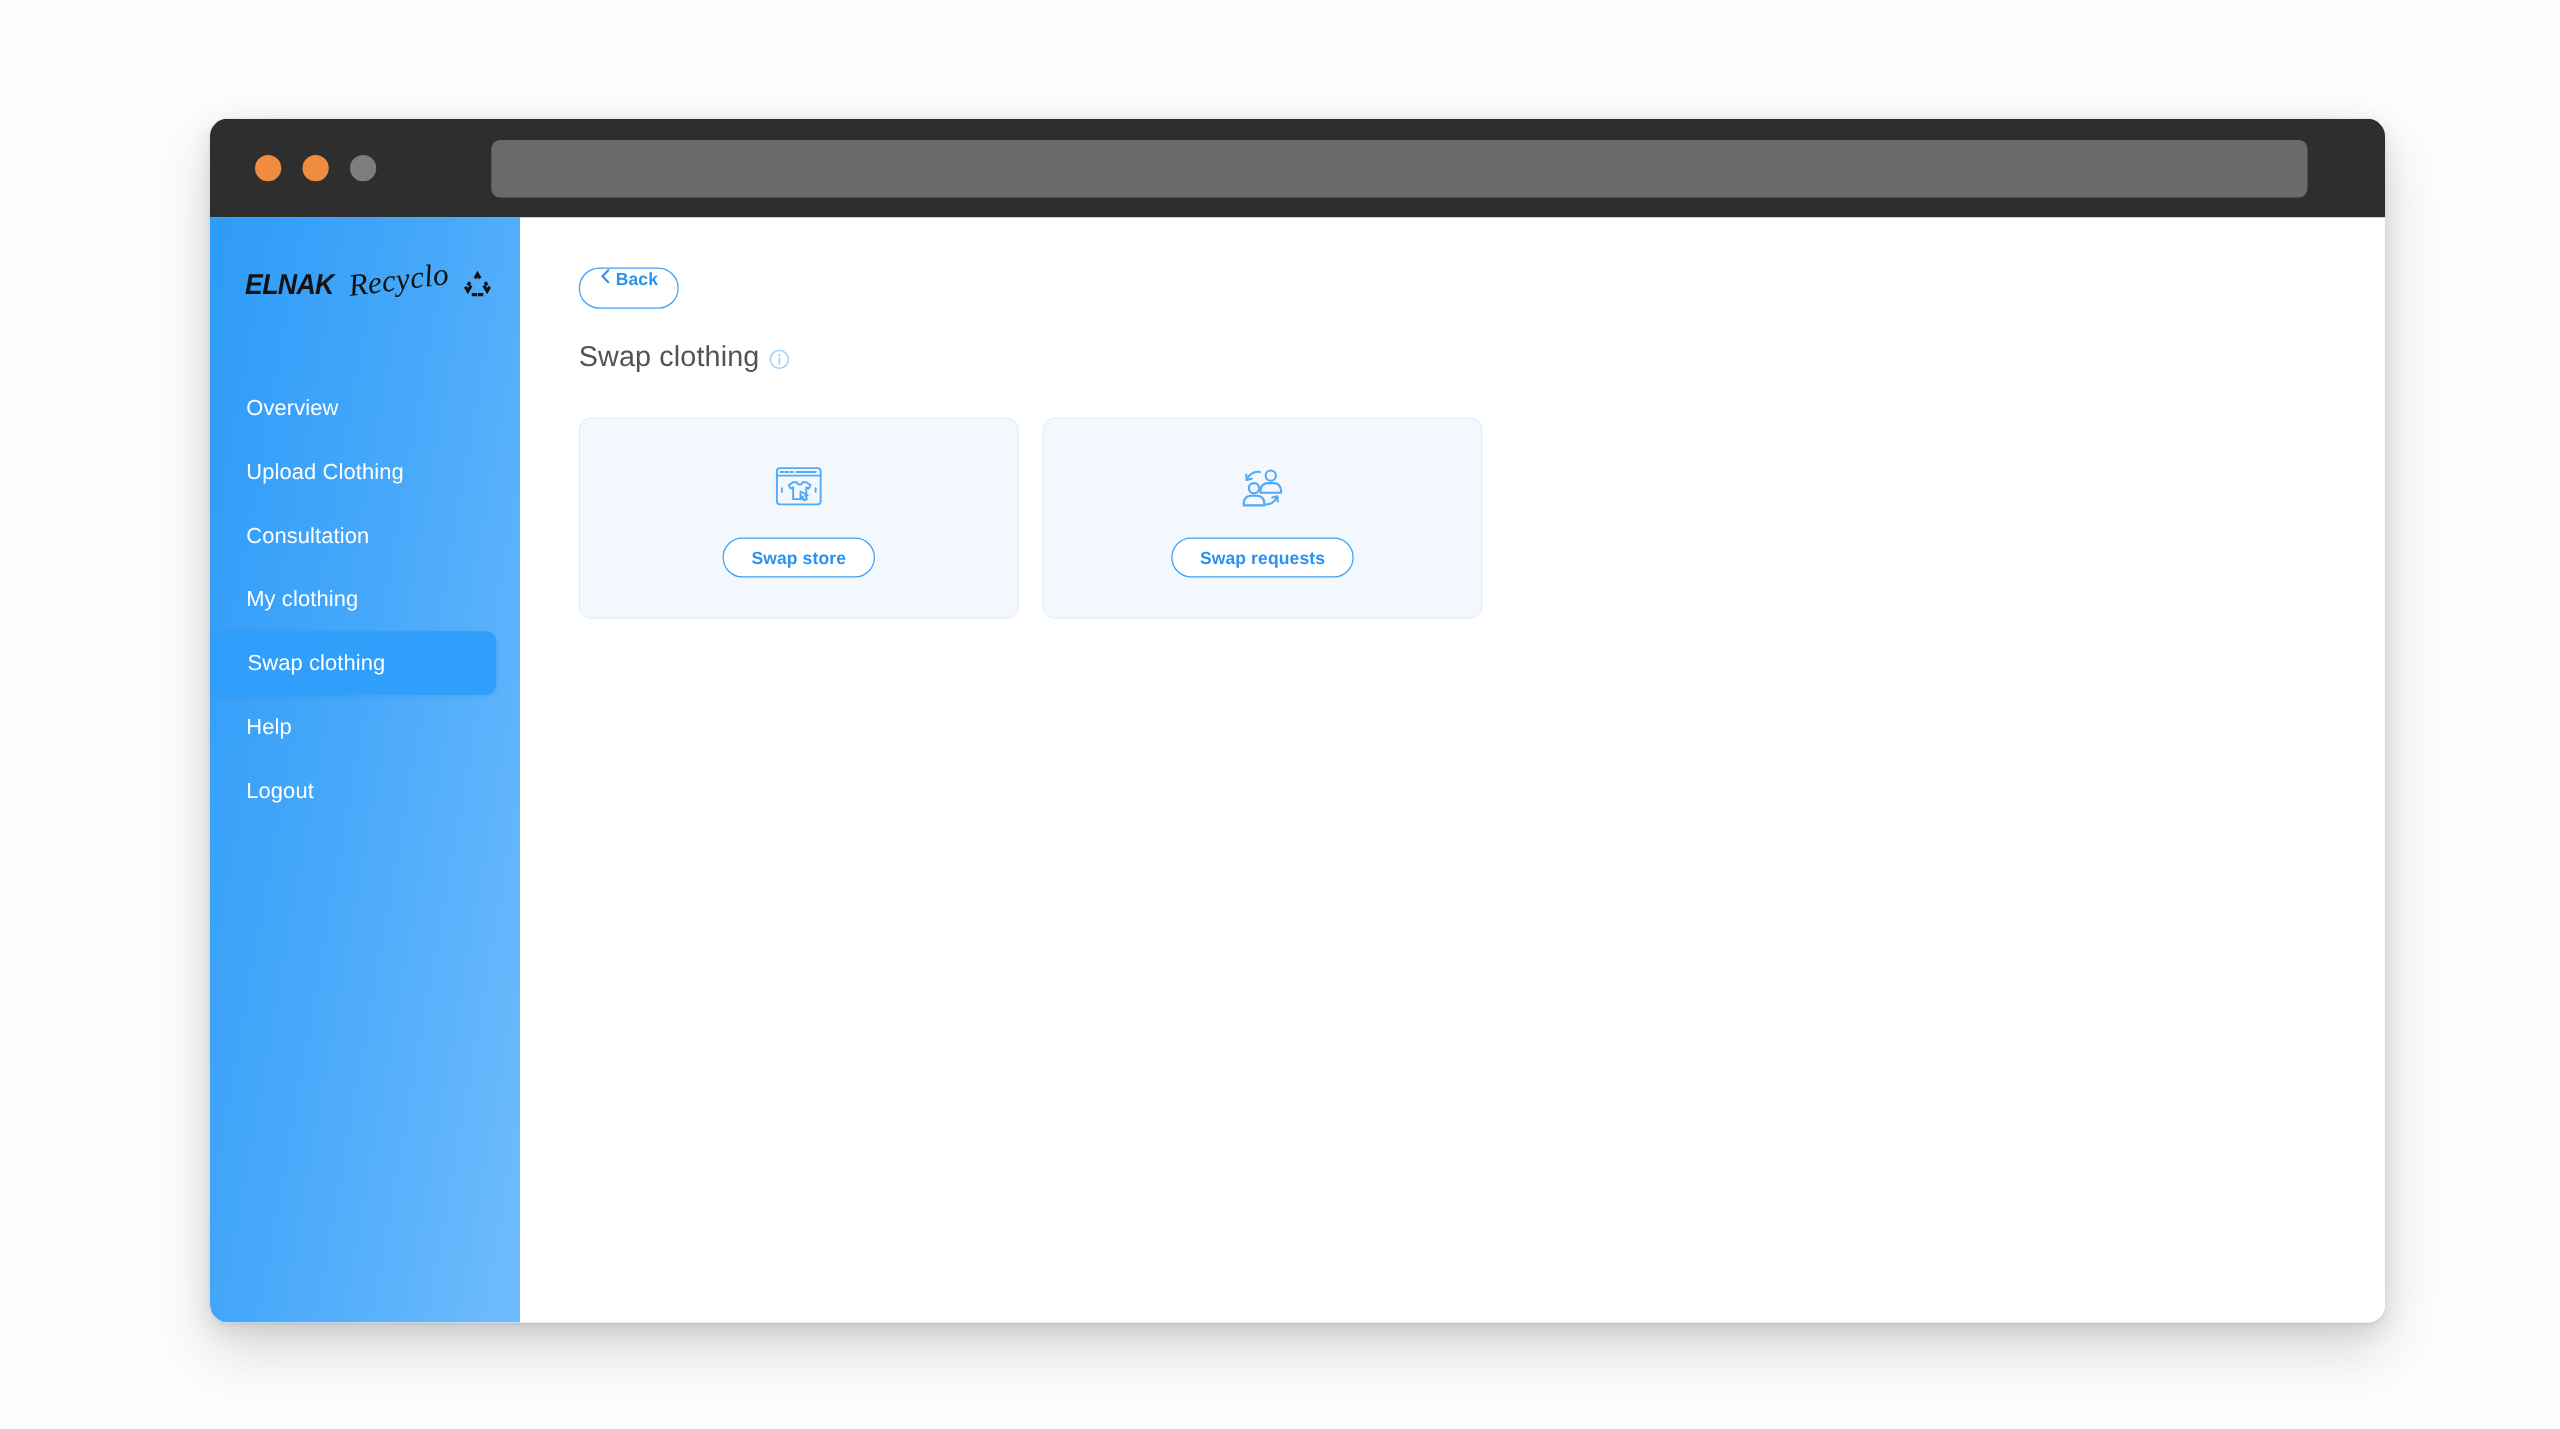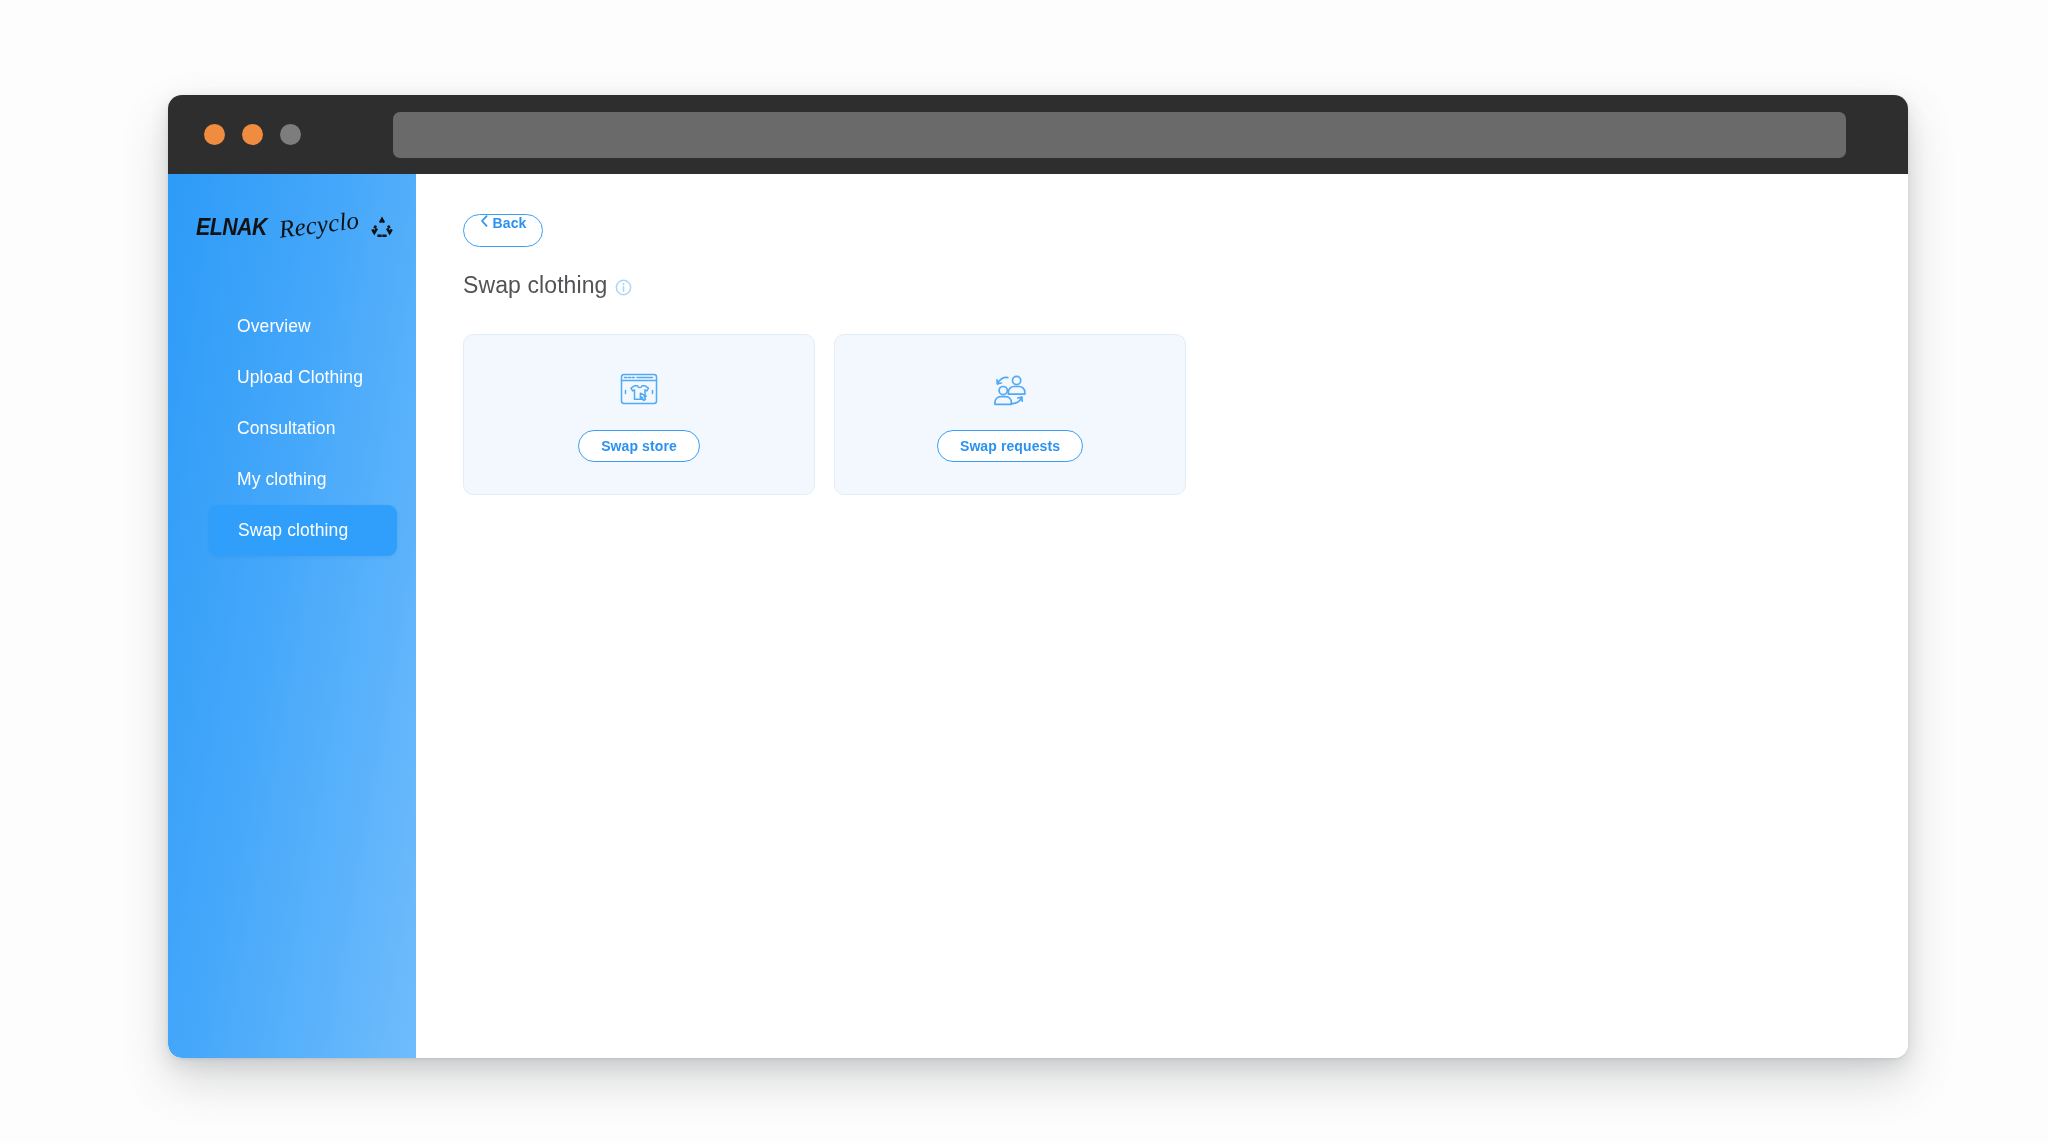--- a/index.html
+++ b/index.html
@@ -125,21 +125,20 @@
     margin-left: 5px;
     width: 24px;
     height: 24px;
     display: block;
   }
 
   #sidebar-nav {
     display: flex;
     flex-direction: column;
     padding-top: 12px;
-    margin-left: 40px;
   }
 
   .nav-item {
     position: relative;
     height: 51px;
     display: flex;
     align-items: center;
     padding-left: 29px;
     margin: 0 19px 0 0;
     color: #ffffff;
@@ -304,20 +303,26 @@
               <span class="nav-label">Upload Clothing</span>
             </div>
           <div class="nav-item">
               <span class="nav-label">Consultation</span>
             </div>
           <div class="nav-item">
               <span class="nav-label">My clothing</span>
             </div>
           <div class="nav-item active">
               <span class="nav-label">Swap clothing</span>
+            </div>
+          <div class="nav-item">
+              <span class="nav-label">Help</span>
+            </div>
+          <div class="nav-item">
+              <span class="nav-label">Logout</span>
             </div>
         </div>
       </nav>
 
       <main id="main-content">
 
         <button id="back-button">
           <svg class="chevron-left-icon" viewBox="0 0 8 12">
             <path d="M6.6 1.2 2 6l4.6 4.8" fill="none" stroke="#2b92f0" stroke-width="1.7" stroke-linecap="round" stroke-linejoin="round"></path>
           </svg>

